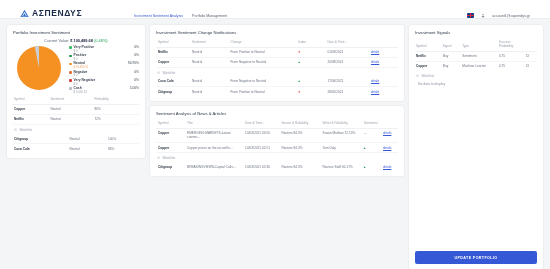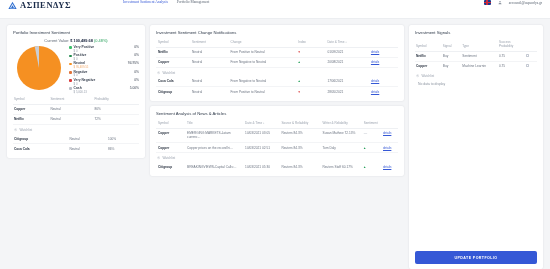--- a/index.html
+++ b/index.html
@@ -6,22 +6,22 @@
   html, body {
     width: 550px; height: 269px;
     background: #f4f5f7;
     font-family: "Liberation Sans", sans-serif;
     overflow: hidden;
   }
   .app { width: 550px; height: 269px; display: flex; flex-direction: column; background:#f4f5f7; }
 
   
   .topbar {
-    height: 19px; background:#ffffff; display:flex; align-items:flex-start;
-    padding: 0 8px; flex: 0 0 19px; border-bottom:1px solid #eceef1;font-family:Liberation Serif, serif;
+    height: 19px; background:#ffffff; display:flex; align-items:flex-end;
+    padding: 0 20px; flex: 0 0 19px; border-bottom:1px solid #eceef1;
   }
   .brand { display:flex; align-items:center; gap:3px; }
   .brand-mark { width:9px; height:9px; display:block; }
   .brand-name {
     font-size:8.5px; font-weight:700; color:#1a2b49; letter-spacing:.6px;
   }
   .topnav { display:flex; align-items:center; gap:9px; margin-left:52px; }
   .topnav a { font-size:3.6px; text-decoration:none; white-space:nowrap; }
   .topnav .active { color:#3558d6; }
   .topnav .plain { color:#5a6472; }

